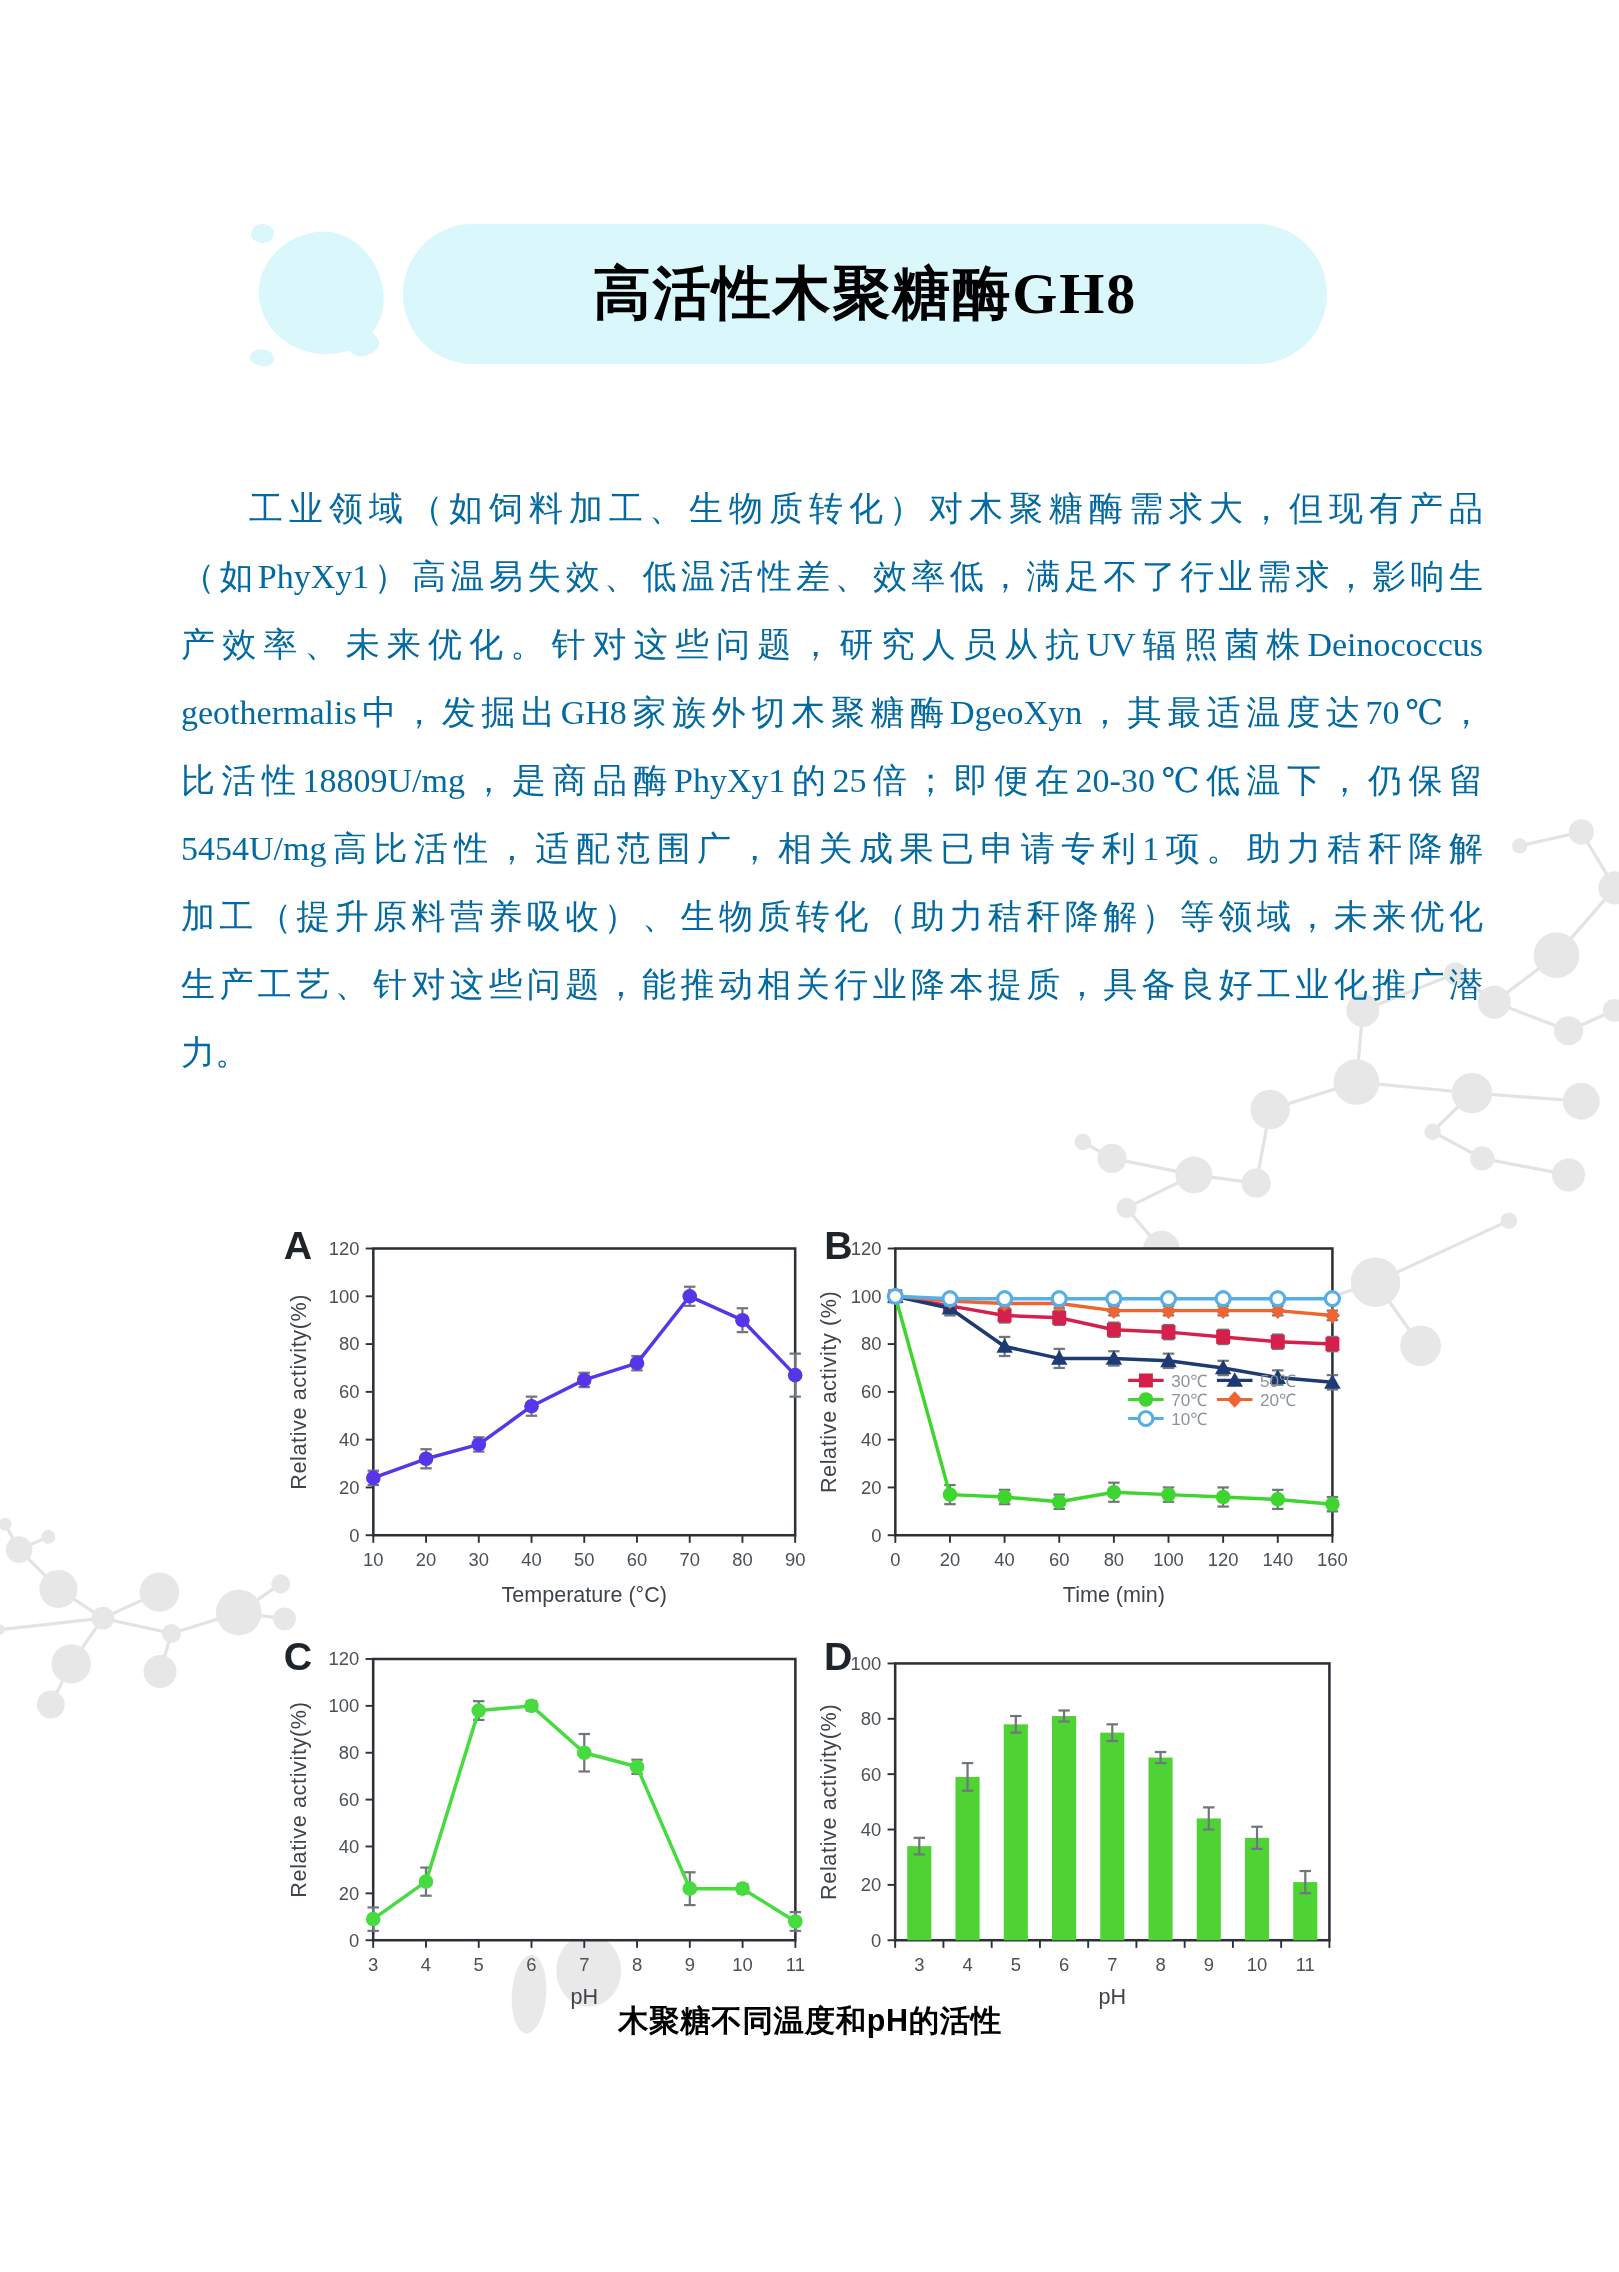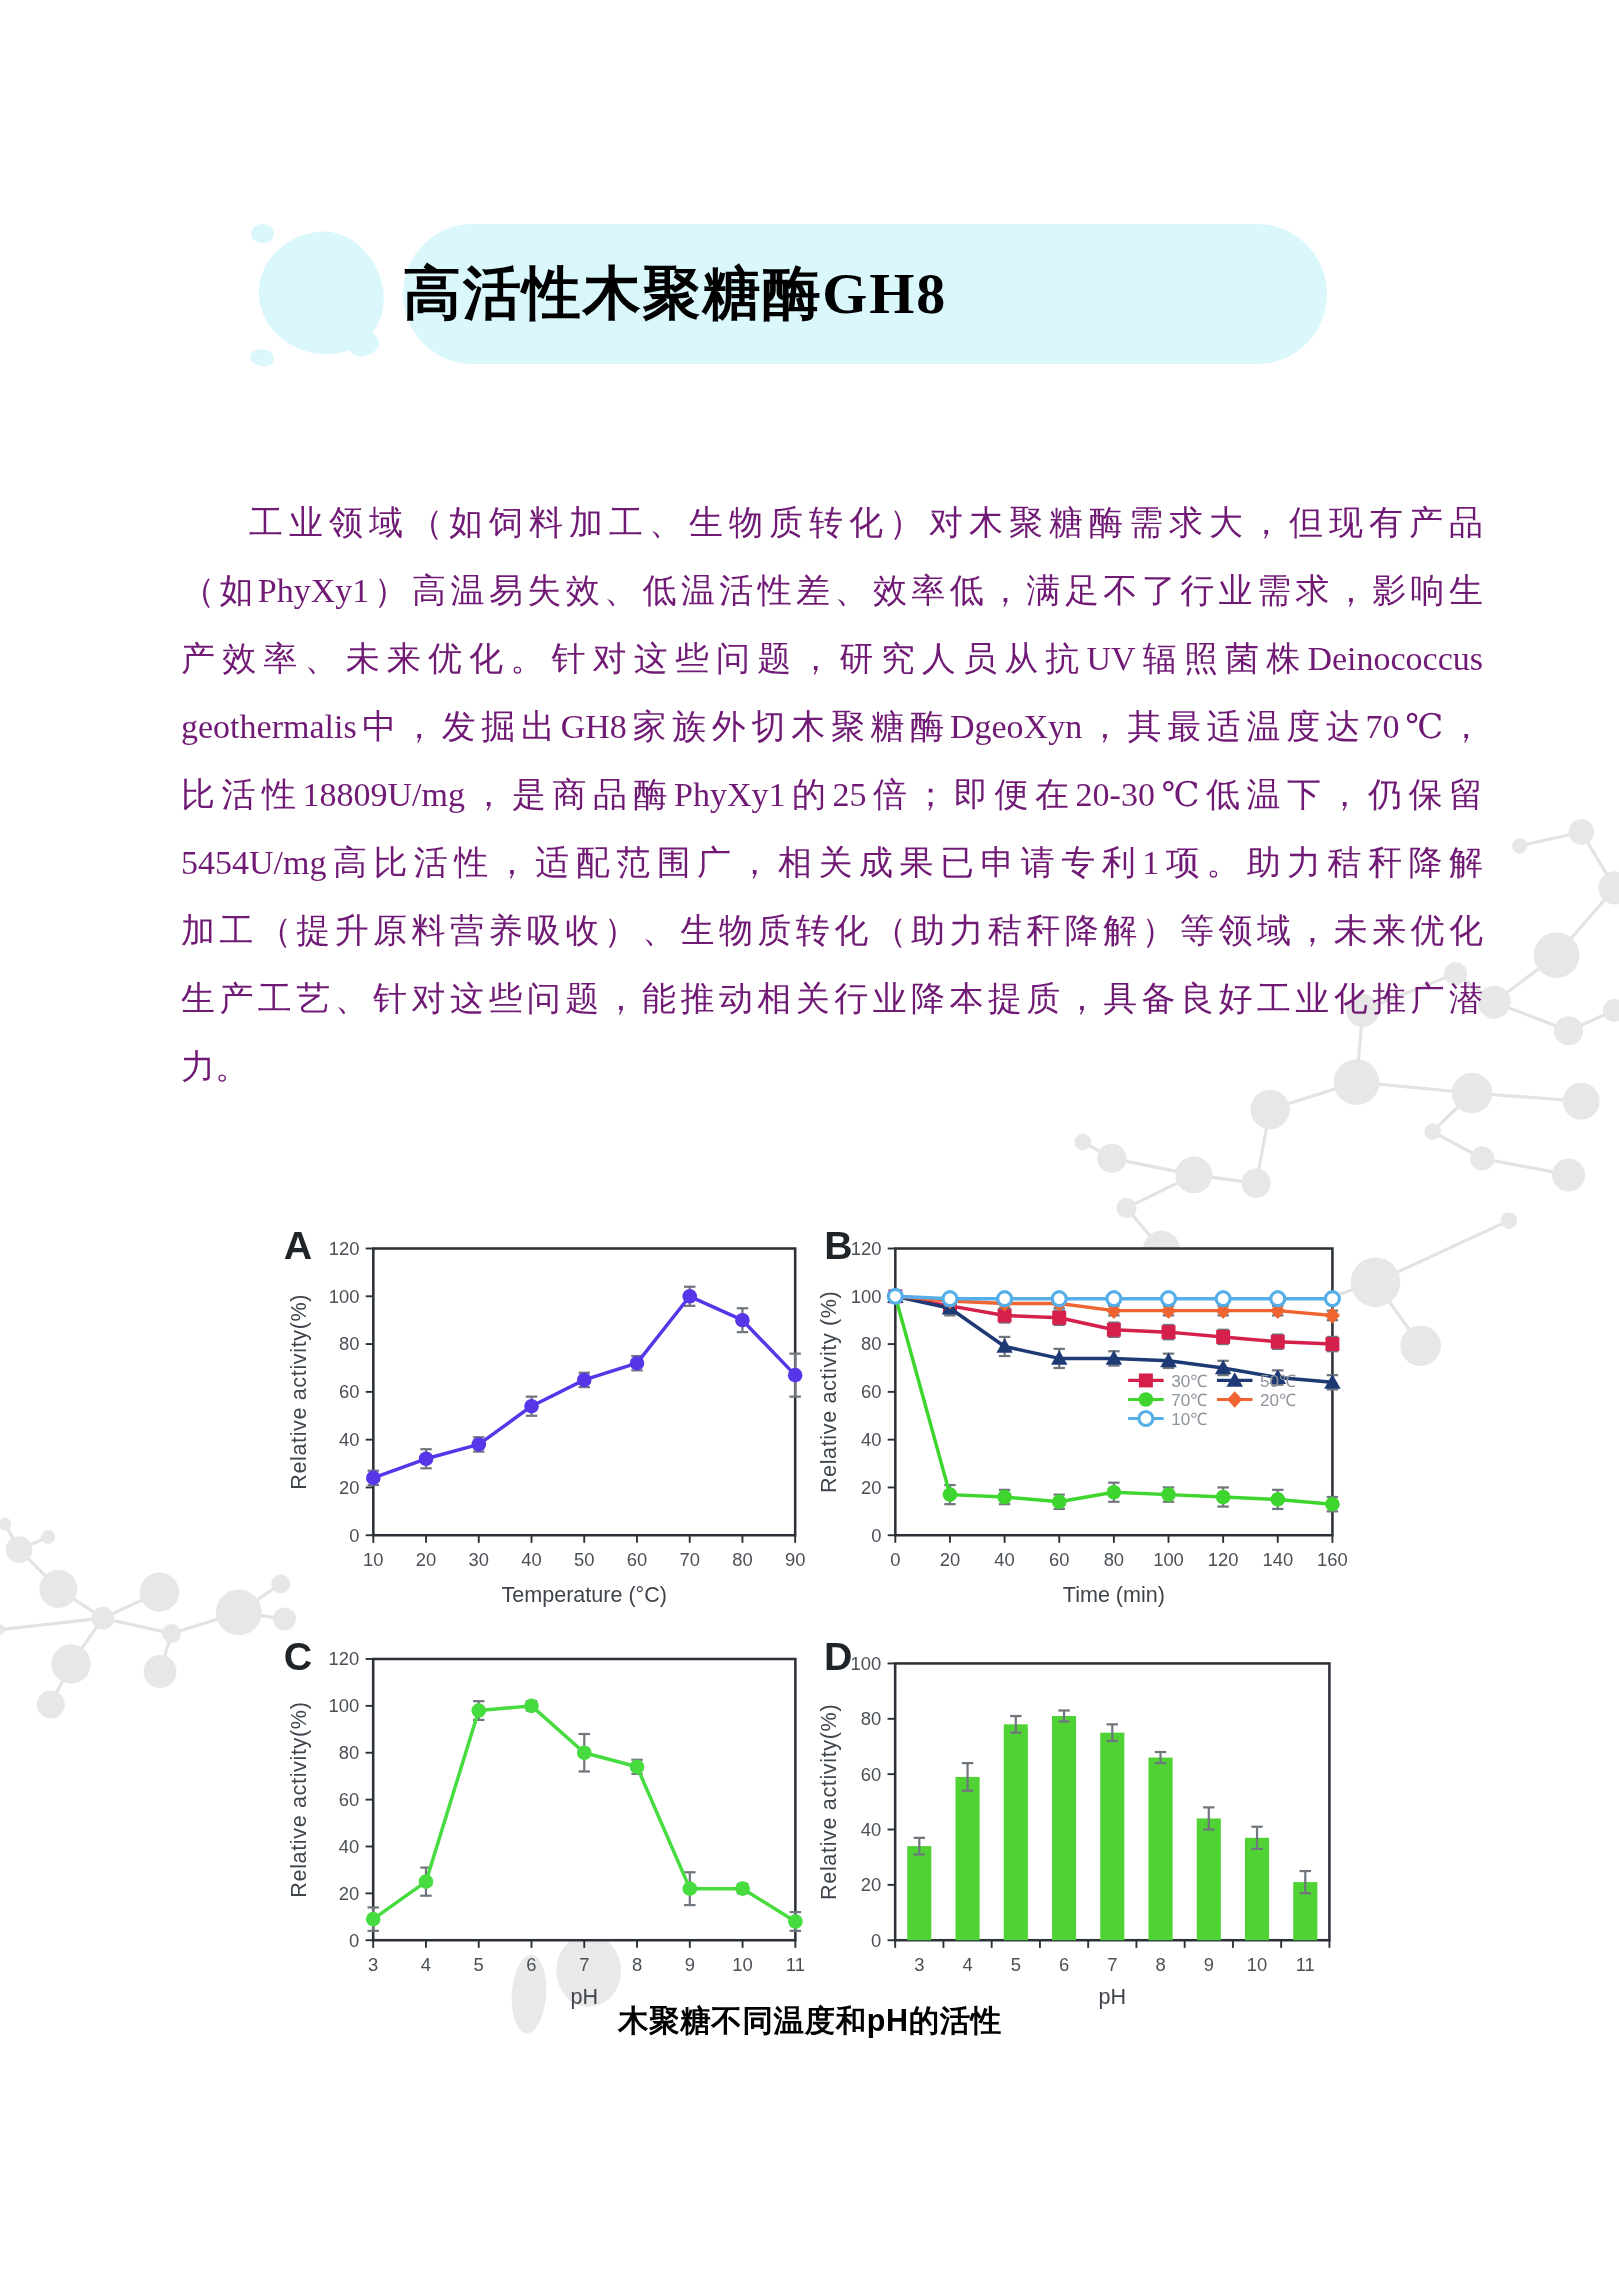--- a/index.html
+++ b/index.html
@@ -6,25 +6,25 @@
   .page{position:relative;width:1620px;height:2273px;background:#ffffff;overflow:hidden;
         font-family:"Liberation Sans",sans-serif;}
   .decor{position:absolute;left:0;top:0;z-index:0;}
   .blob{position:absolute;background:#daf7fc;z-index:1;}
   #blob-big{left:259px;top:232px;width:124px;height:123px;
             border-radius:53% 47% 44% 56% / 48% 55% 45% 52%;transform:rotate(-8deg);}
   #blob-top{left:251px;top:224px;width:23px;height:19px;border-radius:50% 50% 45% 55% / 55% 50% 50% 45%;}
   #blob-bl{left:250px;top:349px;width:24px;height:16.5px;border-radius:60% 40% 50% 50% / 60% 55% 45% 40%;transform:rotate(14deg);}
   #blob-br{left:348px;top:332px;width:30.5px;height:24px;border-radius:55% 45% 50% 50% / 50% 60% 40% 50%;transform:rotate(-18deg);}
   .banner{position:absolute;left:403px;top:224px;width:924px;height:140px;background:#daf7fc;
-          border-radius:71px;z-index:1;display:flex;align-items:center;justify-content:flex-start;}
+          border-radius:71px;z-index:1;display:flex;align-items:center;justify-content:center;}
   .banner h1{margin:0;font-family:"Liberation Serif","DejaVu Serif",serif;font-weight:700;
              font-size:58px;letter-spacing:1.9px;color:#000;}
-  .para{position:absolute;left:181px;top:489px;width:1302px;z-index:1;
-        font-family:"Liberation Serif","DejaVu Serif",serif;font-size:34px;color:#701a75;line-height:68px;}
+  .para{position:absolute;left:181px;top:475px;width:1302px;z-index:1;
+        font-family:"Liberation Serif","DejaVu Serif",serif;font-size:34px;color:#0369a1;line-height:68px;}
   .pline{text-align:justify;text-align-last:justify;}
   .pline.first{text-indent:2em;}
   .pline.last{text-align-last:left;}
   .chart{position:absolute;z-index:2;}
   #chartA{left:267px;top:1206px;}
   #chartB{left:819px;top:1206px;}
   #chartC{left:267px;top:1619px;}
   #chartD{left:819px;top:1619px;}
   .chart text{font-family:"Liberation Sans",sans-serif;}
   .caption{position:absolute;left:0;top:2001px;width:1620px;text-align:center;z-index:2;

